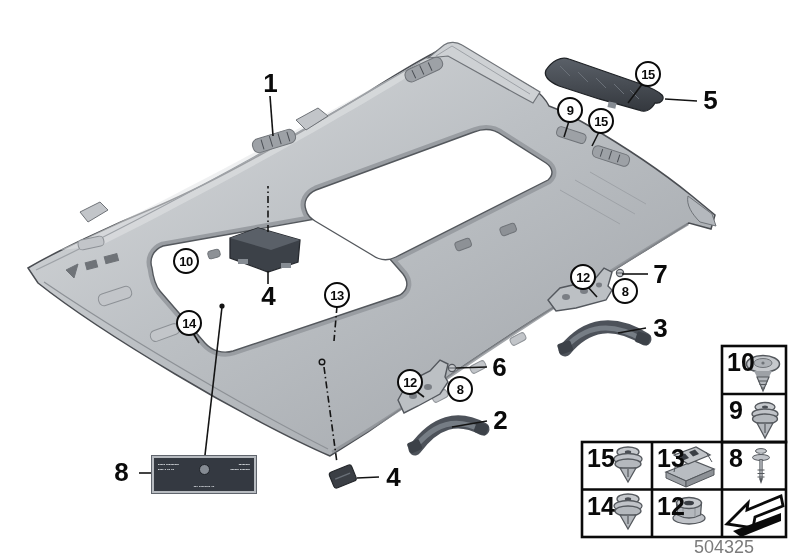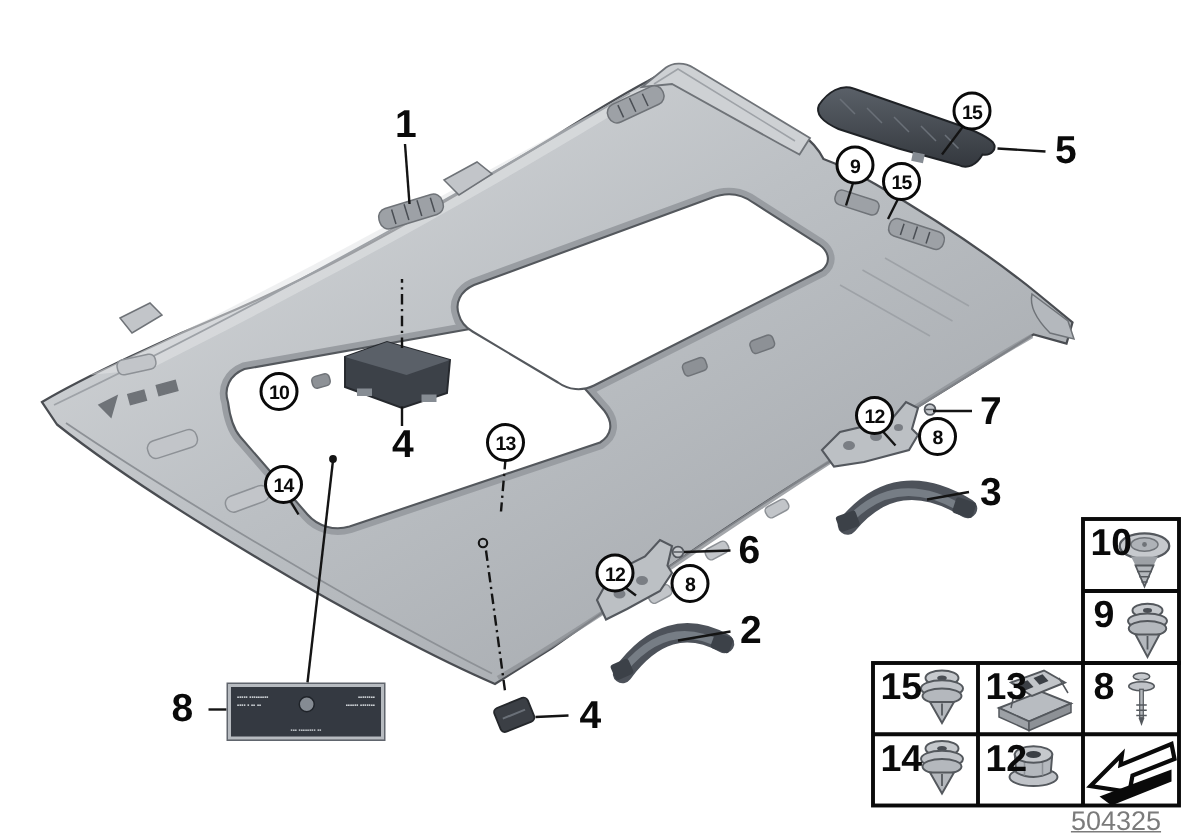--- a/index.html
+++ b/index.html
@@ -4,22 +4,22 @@
 <style>
   html,body{margin:0;padding:0;background:#fff;}
   .stage{position:relative;width:800px;height:560px;background:#ffffff;overflow:hidden;
          font-family:"Liberation Sans",sans-serif;}
   svg.art{position:absolute;left:0;top:0;}
   .co{position:absolute;transform:translate(-50%,-50%);color:#0a0a0a;font-weight:bold;z-index:5;}
   .co.plain{font-size:26px;letter-spacing:-1px;}
   .co.circ{width:22px;height:22px;border:2.4px solid #0a0a0a;border-radius:50%;background:#fff;
            font-size:13px;display:flex;align-items:center;justify-content:center;letter-spacing:-0.5px;}
   .cellnum{position:absolute;font-weight:bold;font-size:25px;color:#0a0a0a;z-index:4;line-height:1;}
-  .fignum{position:absolute;left:694px;top:537px;width:100px;text-align:center;
-          font-size:18px;color:#7b7b7b;z-index:4;text-decoration:underline;}
+  .fignum{position:absolute;left:694px;top:537px;width:100px;text-align:left;
+          font-size:18px;color:#7b7b7b;z-index:4;}
   .plate{position:absolute;left:152px;top:456px;width:104px;height:37px;background:#343941;
          border:2px solid #b7bbc0;outline:1px solid #60656d;box-sizing:border-box;z-index:3;
          display:grid;grid-template-columns:1fr 14px 1fr;align-items:start;padding:4px 4px 8px 4px;}
   .plate .micro{font-size:4px;line-height:5px;color:#d7dbdf;overflow:hidden;white-space:nowrap;}
   .plate .micro.right{text-align:right;}
   .plate .badge{width:9px;height:9px;border-radius:50%;background:#858b93;border:1px solid #1f2329;
                 justify-self:center;margin-top:2px;}
   .plate .bottomline{position:absolute;left:0;right:0;bottom:2px;text-align:center;
                      font-size:4px;line-height:5px;color:#c2c6cb;}
 </style>

